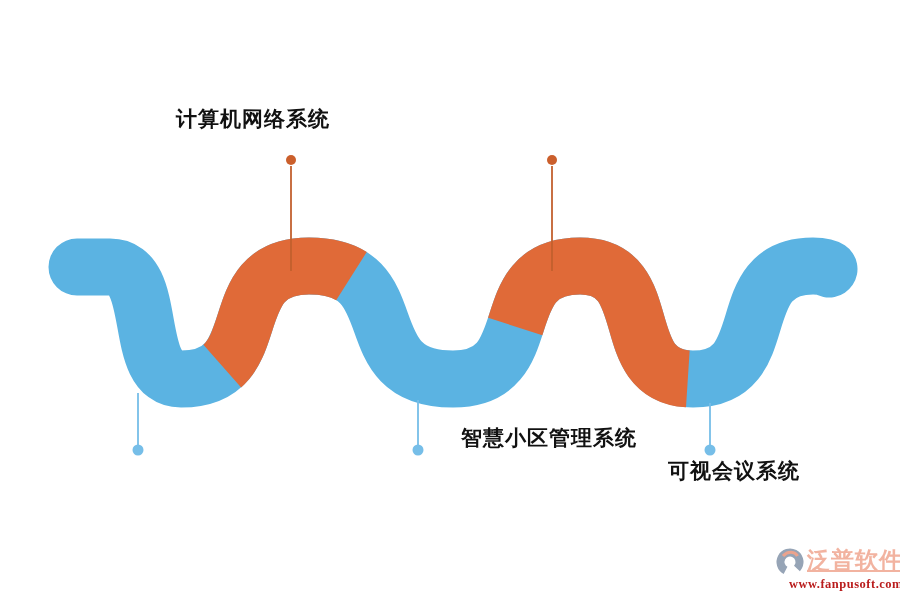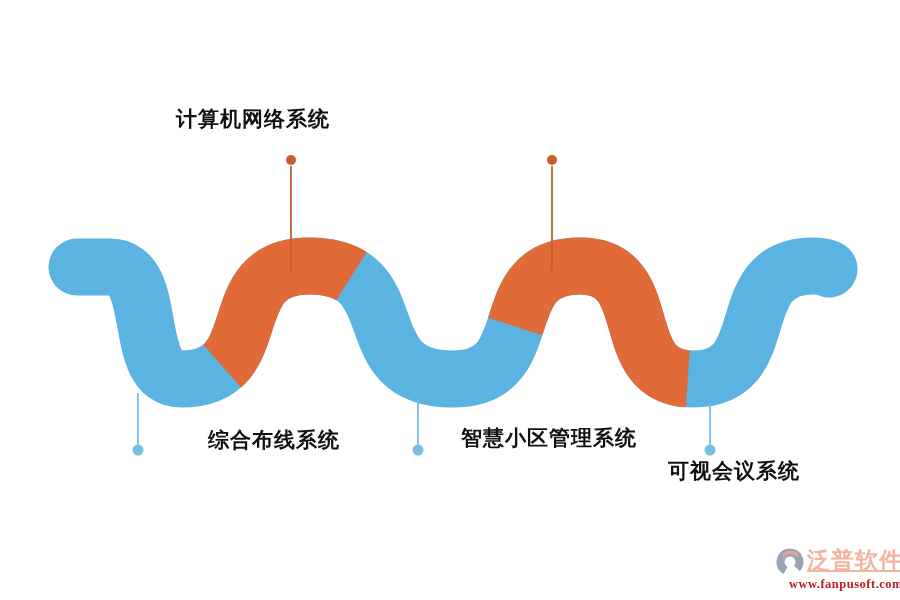--- a/index.html
+++ b/index.html
@@ -66,21 +66,20 @@
       <circle cx="123" cy="450" r="5.5" fill="#76BEE8"></circle>
       <line x1="403" y1="400" x2="403" y2="445" stroke="#76BEE8" stroke-width="1.8"></line>
       <circle cx="403" cy="450" r="5.5" fill="#76BEE8"></circle>
       <line x1="695" y1="403" x2="695" y2="445" stroke="#76BEE8" stroke-width="1.8"></line>
       <circle cx="695" cy="450" r="5.5" fill="#76BEE8"></circle>
     </svg>
 
   <div class="sys-label" style="left:238px; top:119px">计算机网络系统</div>
 
 
-  <div class="sys-label" style="left:259px; top:440px">综合布线系统</div>
 
   <div class="sys-label" style="left:719px; top:471px">可视会议系统</div>
 
   <div class="sys-label" style="left:534px; top:438px">智慧小区管理系统</div>
 
   <div class="watermark">
     <div class="wm-row">
       <svg width="30" height="30" viewBox="0 0 30 30">
         <circle id="wm-ring" cx="15" cy="16" r="9.5" fill="none" stroke-width="8" stroke-dasharray="47 13" transform="rotate(118 15 16)" stroke="#96A4B6"></circle>
         <path id="wm-swoosh" d="M8 10 C 13 4.5, 20 5.5, 22.5 10" fill="none" stroke-width="3.2" stroke="#EBA38D"></path>

